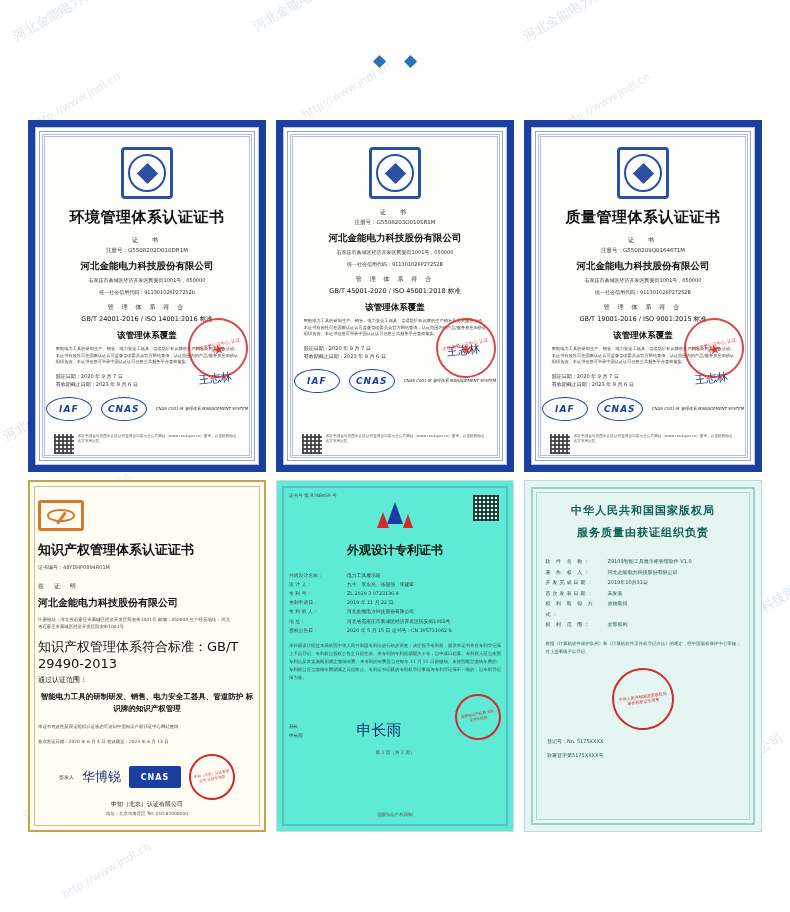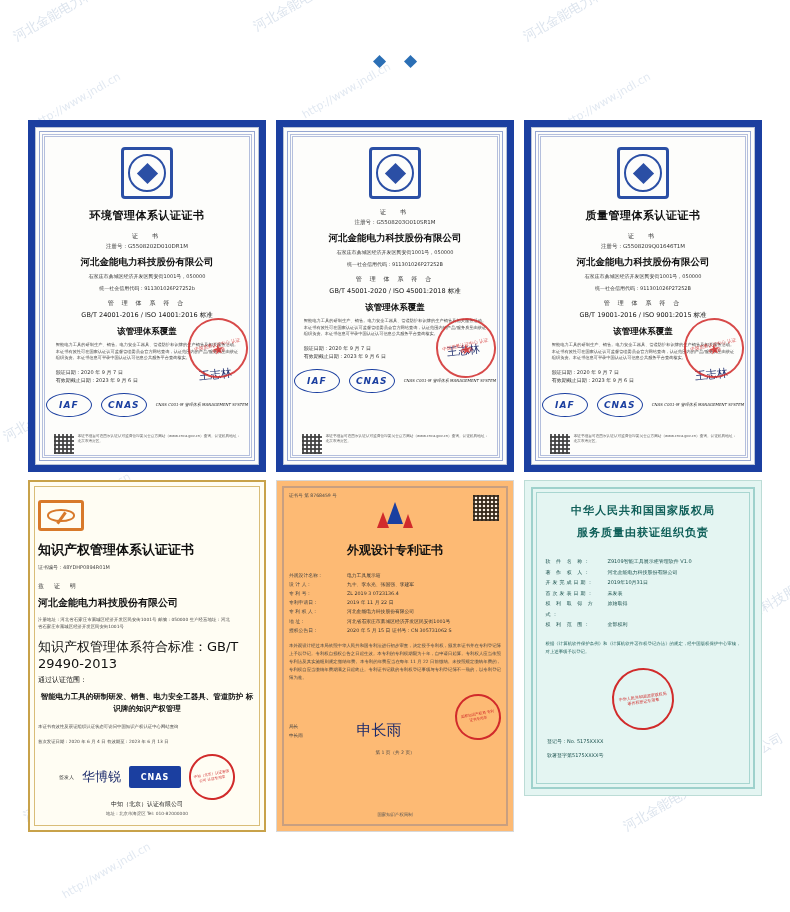--- a/index.html
+++ b/index.html
@@ -60,21 +60,21 @@
     position:absolute;inset:0;border:3px solid #2b4fa5;border-radius:4px;
   }
   .logo-box .ring2{
     position:absolute;inset:7px;border:2px solid #2b4fa5;border-radius:50%;
   }
   .logo-box .petal{
     position:absolute;left:50%;top:50%;width:15px;height:15px;margin:-7.5px 0 0 -7.5px;
     background:#2b4fa5;transform:rotate(45deg);
   }
   .cert-title{
-    margin-top:9px;font-size:11px;font-weight:bold;color:#111;letter-spacing:.5px;
+    margin-top:9px;font-size:15px;font-weight:bold;color:#111;letter-spacing:.5px;
   }
   .cert-sub{margin-top:9px;font-size:6px;color:#333;letter-spacing:4px;}
   .cert-no{margin-top:2px;font-size:5.5px;color:#333;}
   .cert-company{
     margin-top:6px;font-size:9.5px;font-weight:bold;color:#111;
   }
   .cert-addr{margin-top:4px;font-size:5px;color:#333;text-align:center;line-height:1.5;}
   .cert-section{margin-top:7px;font-size:6px;color:#333;letter-spacing:3px;}
   .cert-std{margin-top:3px;font-size:6.5px;color:#111;}
   .cert-scope-t{margin-top:6px;font-size:8.5px;font-weight:bold;color:#111;}
@@ -142,21 +142,21 @@
   .red-stamp-sm{
     width:46px;height:46px;border-radius:50%;border:2px solid #d12b2b;color:#d12b2b;
     font-size:3.6px;display:flex;align-items:center;justify-content:center;text-align:center;
     transform:rotate(-10deg);line-height:1.3;padding:3px;box-sizing:border-box;position:relative;
   }
   .cream-issuer{margin-top:auto;padding-bottom:6px;text-align:center;}
   .cream-issuer .l1{font-size:6px;color:#222;}
   .cream-issuer .l2{font-size:4.4px;color:#555;margin-top:2px;}
   
   .cert-patent{
-    height:352px;background:#fdba74;border:1px solid #d8d8d8;box-sizing:border-box;
+    height:352px;background:#5eead4;border:1px solid #d8d8d8;box-sizing:border-box;
     position:relative;padding:10px 12px;display:flex;flex-direction:column;align-items:center;
   }
   .cert-patent .pfr{position:absolute;inset:5px;border:2px solid #2b4fa5;opacity:.25;}
   .pat-topno{align-self:flex-start;font-size:4.6px;color:#444;margin-top:2px;}
   .pat-logo{margin-top:4px;width:48px;height:34px;position:relative;}
   .pat-logo .a{position:absolute;left:16px;top:0;width:0;height:0;border-left:8px solid transparent;border-right:8px solid transparent;border-bottom:22px solid #1b3fa0;}
   .pat-logo .b{position:absolute;left:6px;top:10px;width:0;height:0;border-left:6px solid transparent;border-right:6px solid transparent;border-bottom:16px solid #d12b2b;}
   .pat-logo .c{position:absolute;right:6px;top:12px;width:0;height:0;border-left:5px solid transparent;border-right:5px solid transparent;border-bottom:14px solid #d12b2b;}
   .pat-title{margin-top:6px;font-size:12px;font-weight:bold;color:#111;}
   .pat-rows{margin-top:12px;width:100%;}
@@ -168,21 +168,21 @@
   .pat-sign-l{font-size:4.6px;color:#444;line-height:2;}
   .pat-sign-name{font-family:"DejaVu Serif","Liberation Serif",serif;font-size:15px;color:#1b2a6b;}
   .pat-date{margin-top:10px;width:100%;text-align:center;font-size:4.6px;color:#444;}
   .pat-foot{margin-top:auto;padding-bottom:4px;font-size:4.4px;color:#555;}
   .pat-qr{position:absolute;right:14px;top:14px;width:26px;height:26px;
     background:repeating-linear-gradient(0deg,#222 0 2px,#fff 2px 4px),
                repeating-linear-gradient(90deg,#222 0 2px,#fff 2px 4px);
     background-blend-mode:multiply;opacity:.8;}
   
   .cert-green{
-    height:316px;background:#e4f5f2;border:1px solid #bcdcd6;box-sizing:border-box;
+    height:352px;background:#e4f5f2;border:1px solid #bcdcd6;box-sizing:border-box;
     position:relative;padding:10px 12px;display:flex;flex-direction:column;align-items:center;
   }
   .cert-green .gfr{position:absolute;inset:6px;border:2px solid #1d8f86;opacity:.35;}
   .cert-green .gfr2{position:absolute;inset:11px;border:1px solid #1d8f86;opacity:.3;}
   .g-t1{margin-top:12px;font-size:11px;font-weight:bold;color:#0f5f59;letter-spacing:1px;}
   .g-t2{margin-top:7px;font-size:11px;font-weight:bold;color:#0f5f59;letter-spacing:1px;}
   .g-rows{margin-top:16px;width:92%;}
   .g-row{display:flex;font-size:5px;color:#184f4b;line-height:2.1;}
   .g-row .k{flex:0 0 62px;letter-spacing:2px;}
   .g-row .v{flex:1;}

